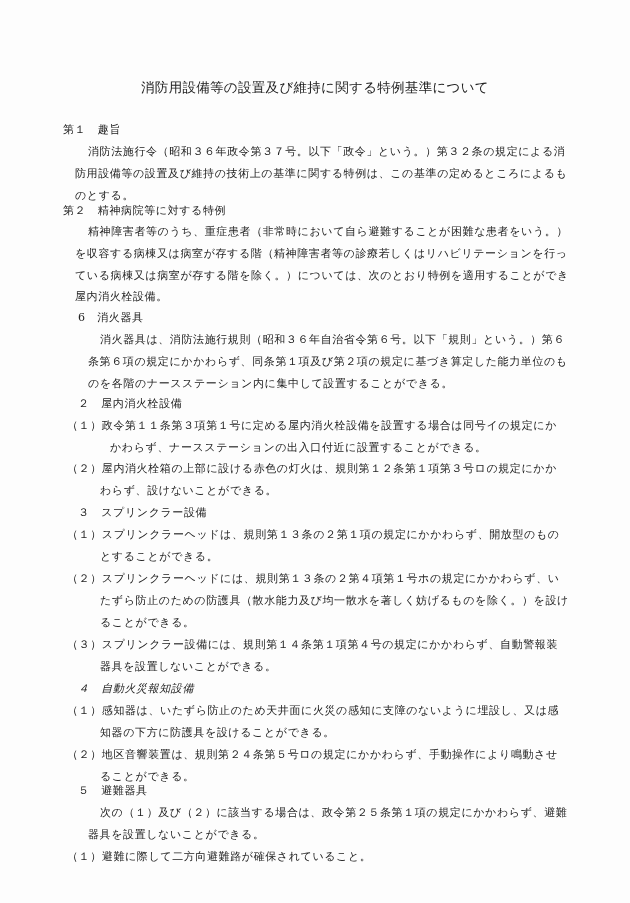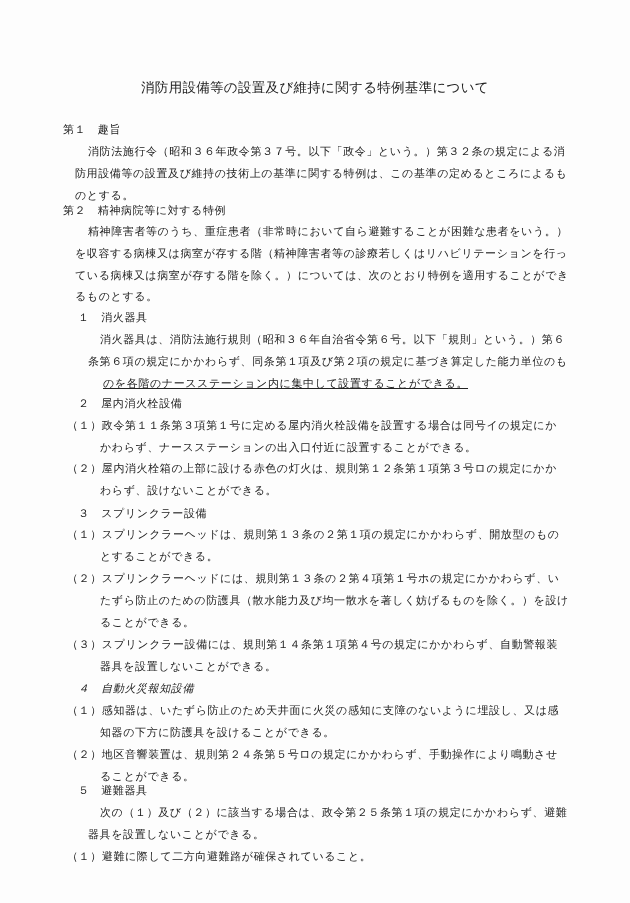--- a/index.html
+++ b/index.html
@@ -17,31 +17,31 @@
   <div class="title">消防用設備等の設置及び維持に関する特例基準について</div>
   <div id="lines">
       <div class="line" style="left: 63px; top: 122px;">第１　趣旨</div>
       <div class="line" style="left: 88px; top: 144px;">消防法施行令（昭和３６年政令第３７号。以下「政令」という。）第３２条の規定による消</div>
       <div class="line" style="left: 75px; top: 166px;">防用設備等の設置及び維持の技術上の基準に関する特例は、この基準の定めるところによるも</div>
       <div class="line" style="left: 75px; top: 188px;">のとする。</div>
       <div class="line" style="left: 63px; top: 203px;">第２　精神病院等に対する特例</div>
       <div class="line" style="left: 88px; top: 224px;">精神障害者等のうち、重症患者（非常時において自ら避難することが困難な患者をいう。）</div>
       <div class="line" style="left: 75px; top: 246px;">を収容する病棟又は病室が存する階（精神障害者等の診療若しくはリハビリテーションを行っ</div>
       <div class="line" style="left: 75px; top: 268px;">ている病棟又は病室が存する階を除く。）については、次のとおり特例を適用することができ</div>
-      <div class="line" style="left: 75px; top: 289px;">るものとする。</div>
-      <div class="line" style="left: 78px; top: 310px;">１　消火器具</div>
+      <div class="line" style="left: 75px; top: 289px;">屋内消火栓設備。</div>
+      <div class="line" style="left: 78px; top: 310px;">6　消火器具</div>
       <div class="line" style="left: 100px; top: 332px;">消火器具は、消防法施行規則（昭和３６年自治省令第６号。以下「規則」という。）第６</div>
       <div class="line" style="left: 88px; top: 354px;">条第６項の規定にかかわらず、同条第１項及び第２項の規定に基づき算定した能力単位のも</div>
-      <div class="line" style="left: 103px; top: 376px; text-decoration: underline;">のを各階のナースステーション内に集中して設置することができる。</div>
+      <div class="line" style="left: 88px; top: 376px;">のを各階のナースステーション内に集中して設置することができる。</div>
       <div class="line" style="left: 78px; top: 396px;">２　屋内消火栓設備</div>
       <div class="line" style="left: 67px; top: 418px;">（１）政令第１１条第３項第１号に定める屋内消火栓設備を設置する場合は同号イの規定にか</div>
-      <div class="line" style="left: 100px; top: 440px;">かわらず、ナースステーションの出入口付近に設置することができる。</div>
+      <div class="line" style="left: 110px; top: 440px;">かわらず、ナースステーションの出入口付近に設置することができる。</div>
       <div class="line" style="left: 67px; top: 461px;">（２）屋内消火栓箱の上部に設ける赤色の灯火は、規則第１２条第１項第３号ロの規定にかか</div>
       <div class="line" style="left: 100px; top: 483px;">わらず、設けないことができる。</div>
-      <div class="line" style="left: 78px; top: 505px; font-family: Liberation Serif, serif;">３　スプリンクラー設備</div>
+      <div class="line" style="left: 78px; top: 505px;">３　スプリンクラー設備</div>
       <div class="line" style="left: 67px; top: 527px;">（１）スプリンクラーヘッドは、規則第１３条の２第１項の規定にかかわらず、開放型のもの</div>
       <div class="line" style="left: 100px; top: 549px;">とすることができる。</div>
       <div class="line" style="left: 67px; top: 571px;">（２）スプリンクラーヘッドには、規則第１３条の２第４項第１号ホの規定にかかわらず、い</div>
       <div class="line" style="left: 100px; top: 593px;">たずら防止のための防護具（散水能力及び均一散水を著しく妨げるものを除く。）を設け</div>
       <div class="line" style="left: 100px; top: 615px;">ることができる。</div>
       <div class="line" style="left: 67px; top: 637px;">（３）スプリンクラー設備には、規則第１４条第１項第４号の規定にかかわらず、自動警報装</div>
       <div class="line" style="left: 100px; top: 659px;">器具を設置しないことができる。</div>
       <div class="line" style="left: 78px; top: 681px; font-style: italic;">４　自動火災報知設備</div>
       <div class="line" style="left: 67px; top: 703px;">（１）感知器は、いたずら防止のため天井面に火災の感知に支障のないように埋設し、又は感</div>
       <div class="line" style="left: 100px; top: 725px;">知器の下方に防護具を設けることができる。</div>

